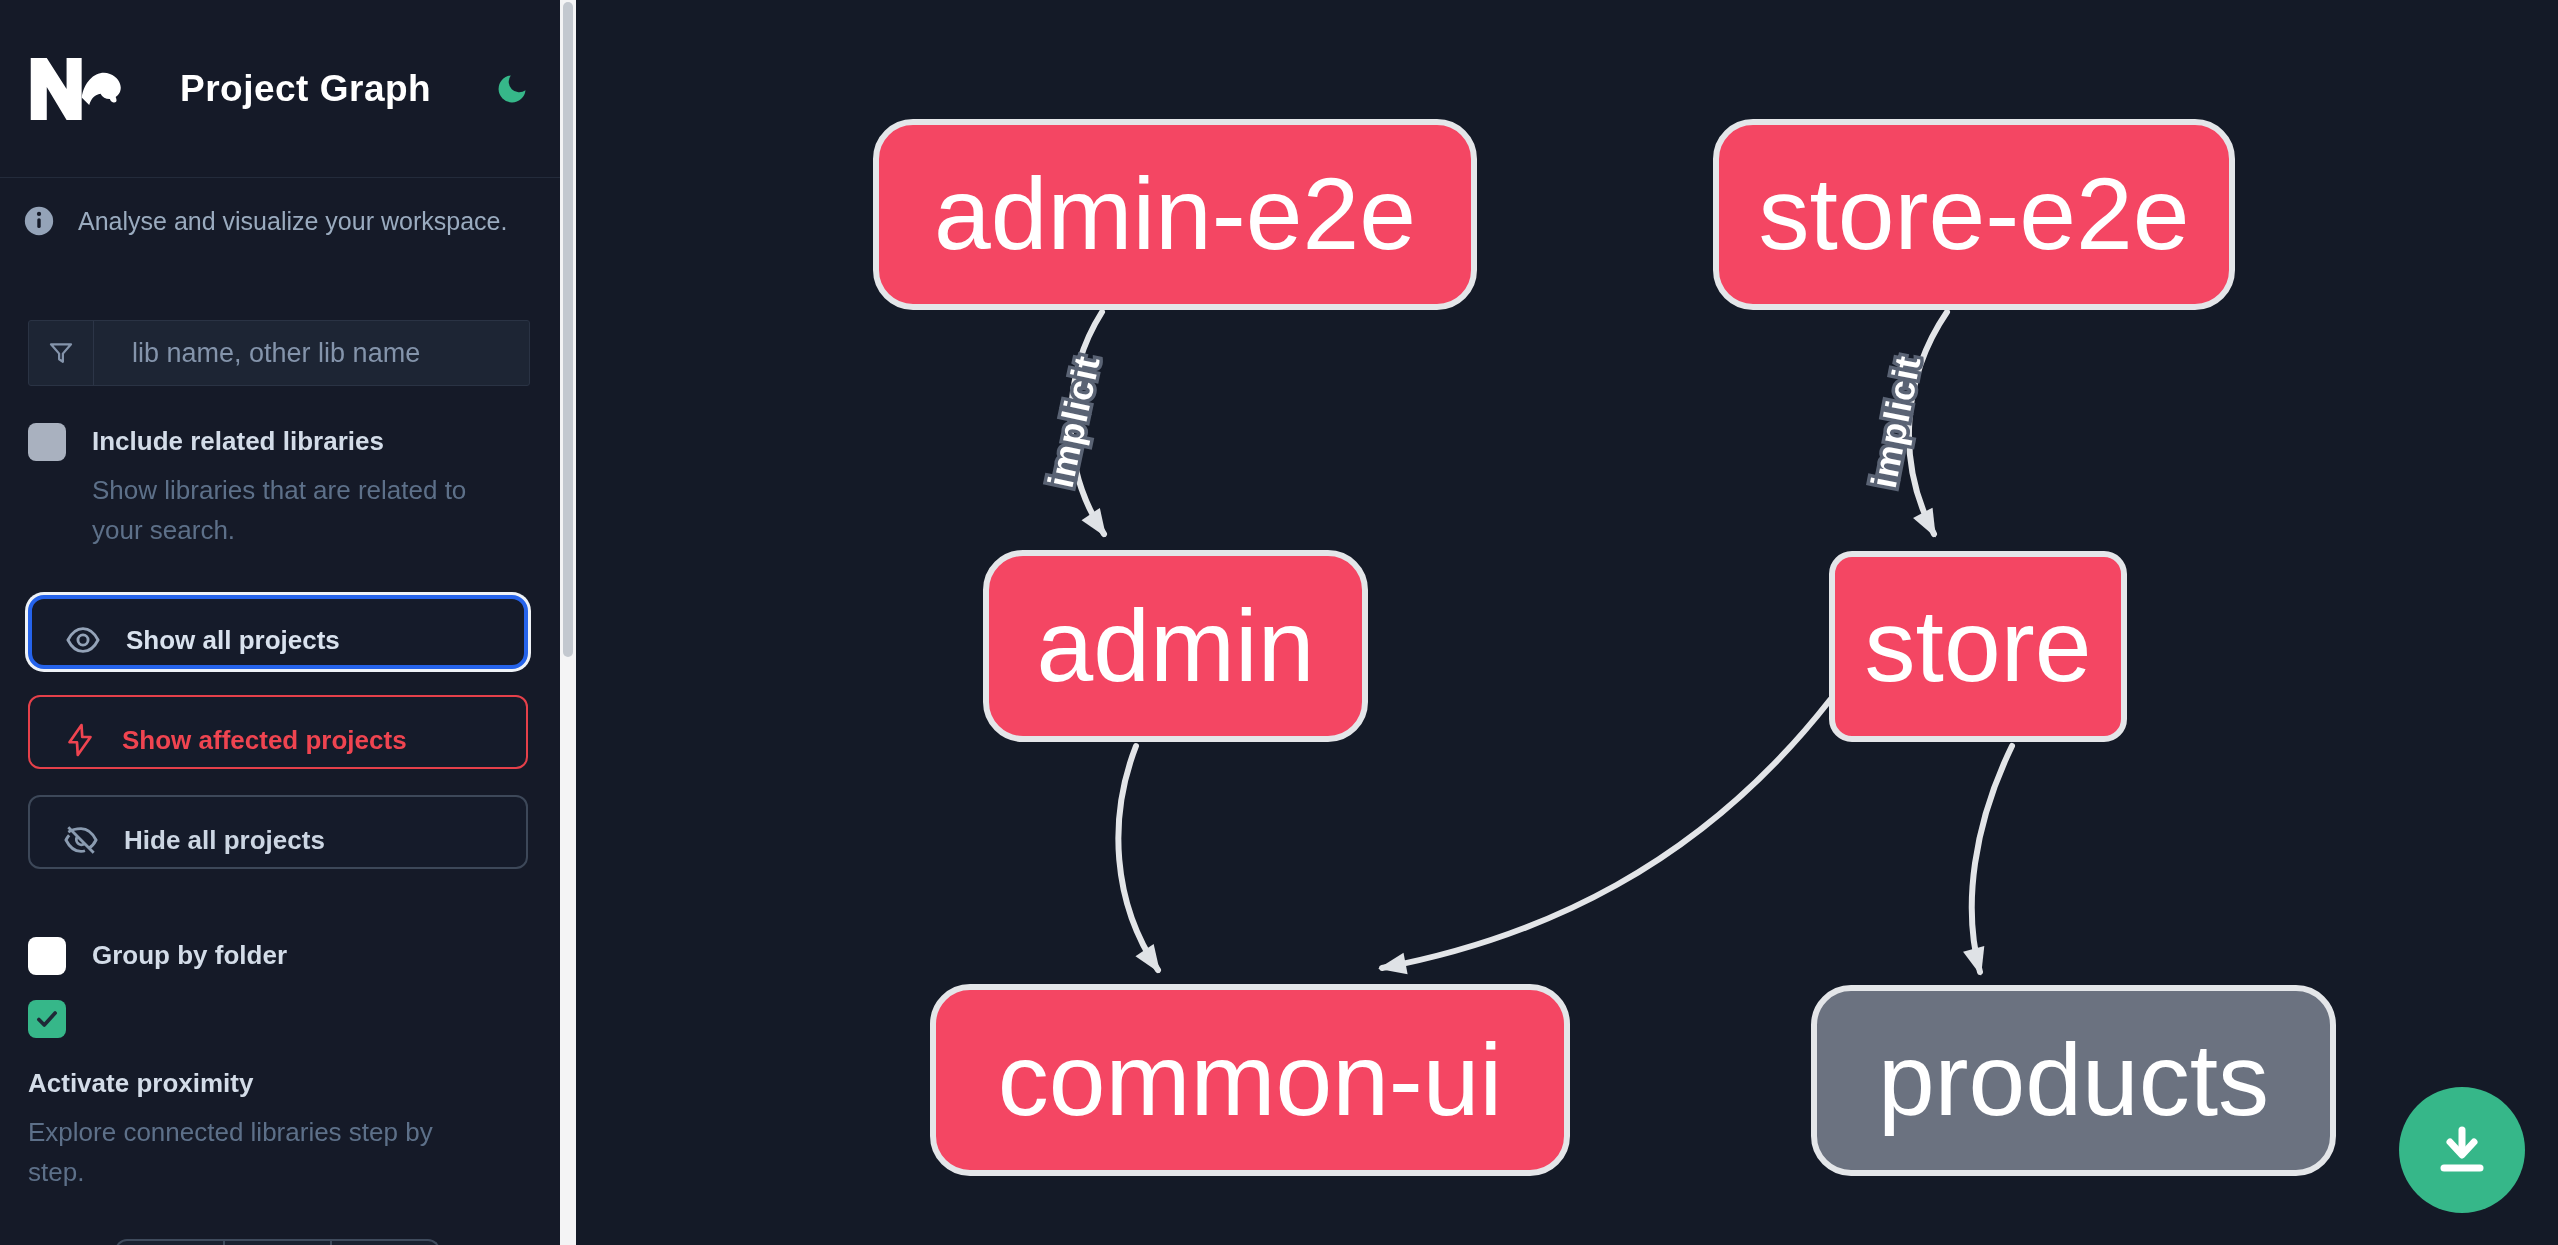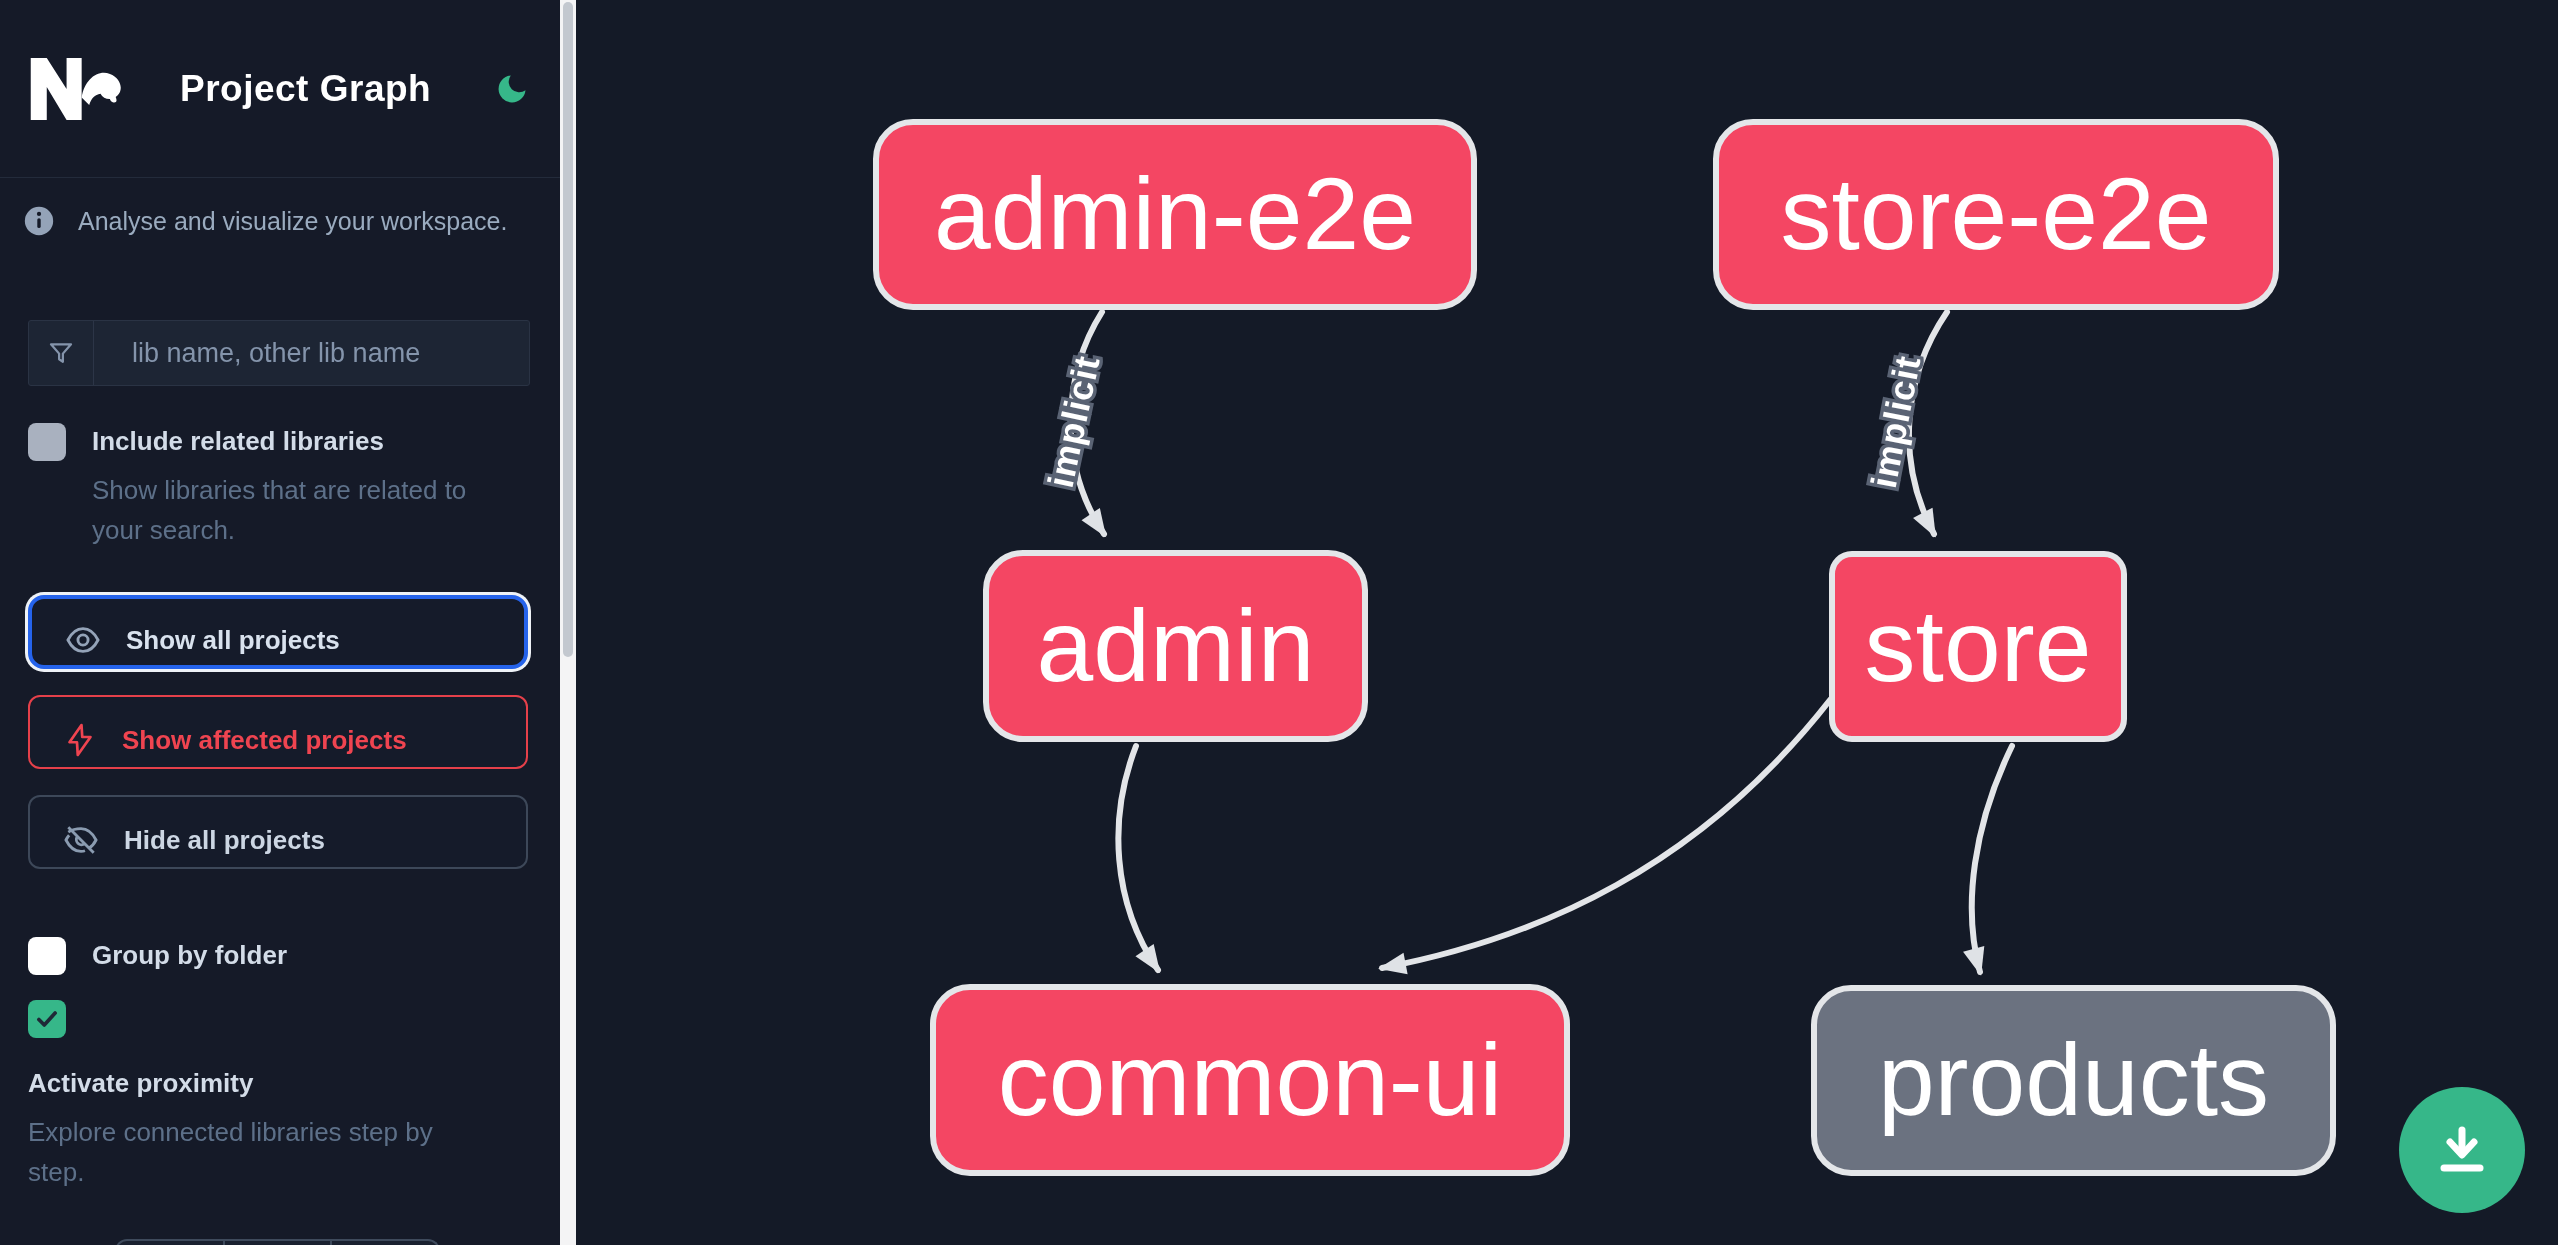--- a/index.html
+++ b/index.html
@@ -82,21 +82,21 @@
     <path class="edge" d="M 1136 746 C 1108 818, 1112 902, 1158 970" marker-end="url(#arrow)"></path>
     <path class="edge" d="M 1830 700 C 1700 866, 1540 938, 1382 968" marker-end="url(#arrow)"></path>
     <path class="edge" d="M 2012 746 C 1974 824, 1962 906, 1980 972" marker-end="url(#arrow)"></path>
     <text class="edge-label" transform="translate(1086,424) rotate(-78)">implicit</text>
     <text class="edge-label" transform="translate(1908,424) rotate(-79)">implicit</text>
   </svg>
 
   <div class="node node--pink" style="left:873px;top:119px;width:604px;height:191px;">
     <span>admin-e2e</span>
   </div>
-  <div class="node node--pink" style="left:1713px;top:119px;width:566px;height:191px;align-items:center;">
+  <div class="node node--pink" style="left:1713px;top:119px;width:522px;height:191px;align-items:center;">
     <span>store-e2e</span>
   </div>
   <div class="node node--pink" style="left:983px;top:550px;width:385px;height:192px;">
     <span>admin</span>
   </div>
   <div class="node node--pink" style="left:1829px;top:551px;width:298px;height:191px;border-radius:23px;">
     <span>store</span>
   </div>
   <div class="node node--pink" style="left:930px;top:984px;width:640px;height:192px;">
     <span>common-ui</span>

